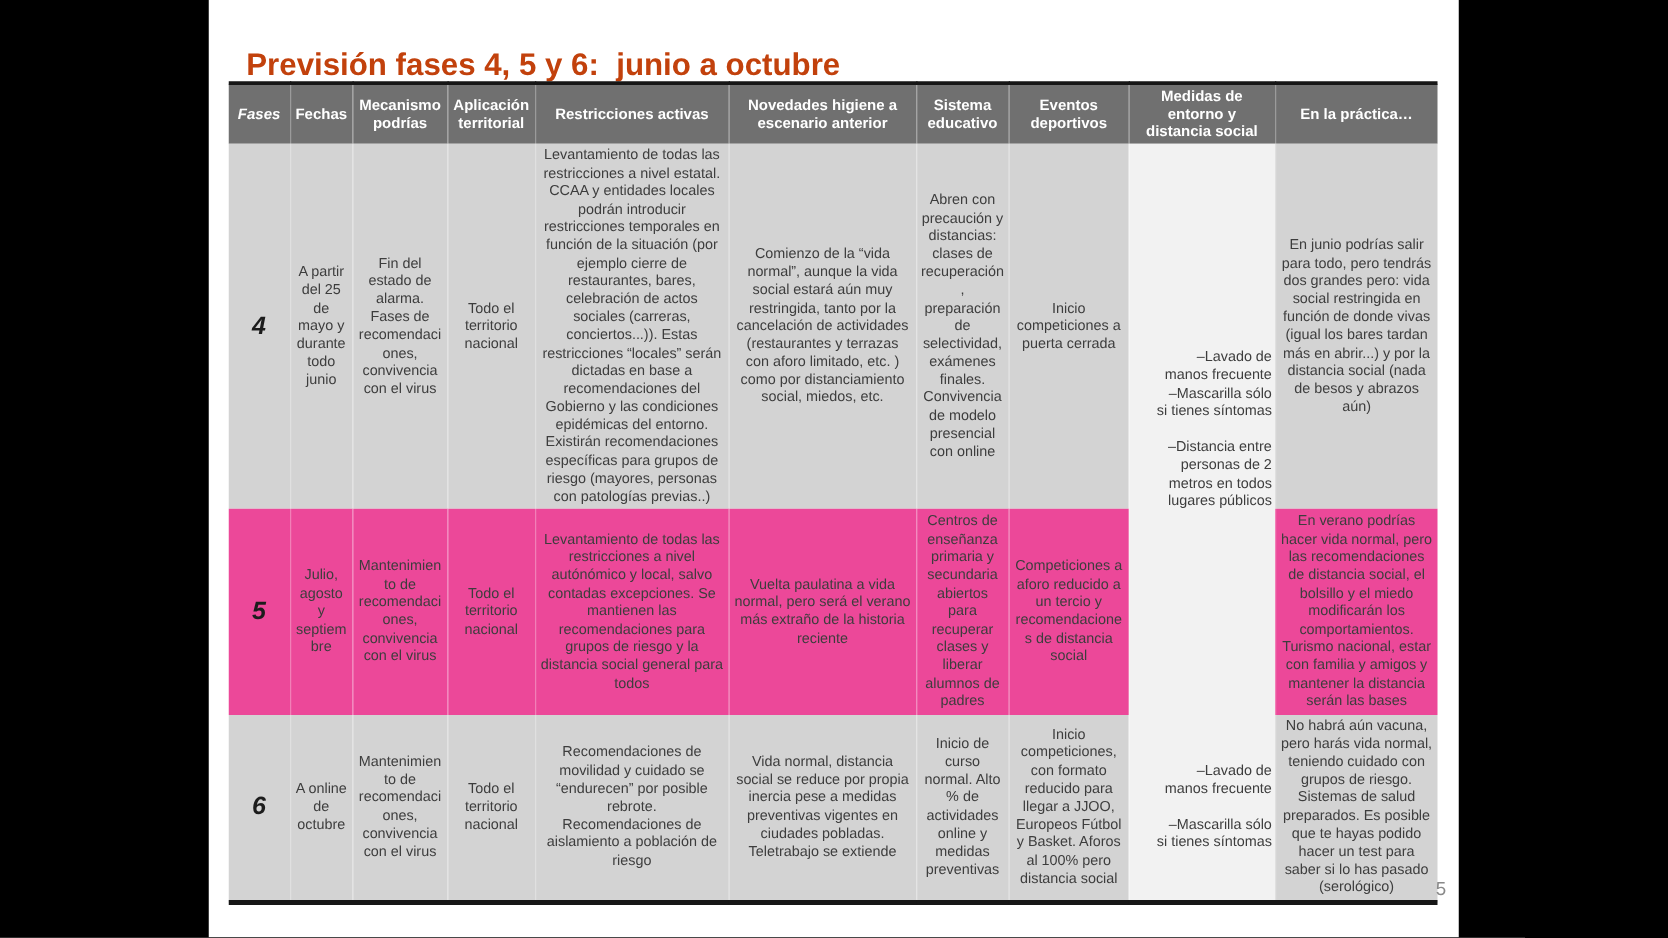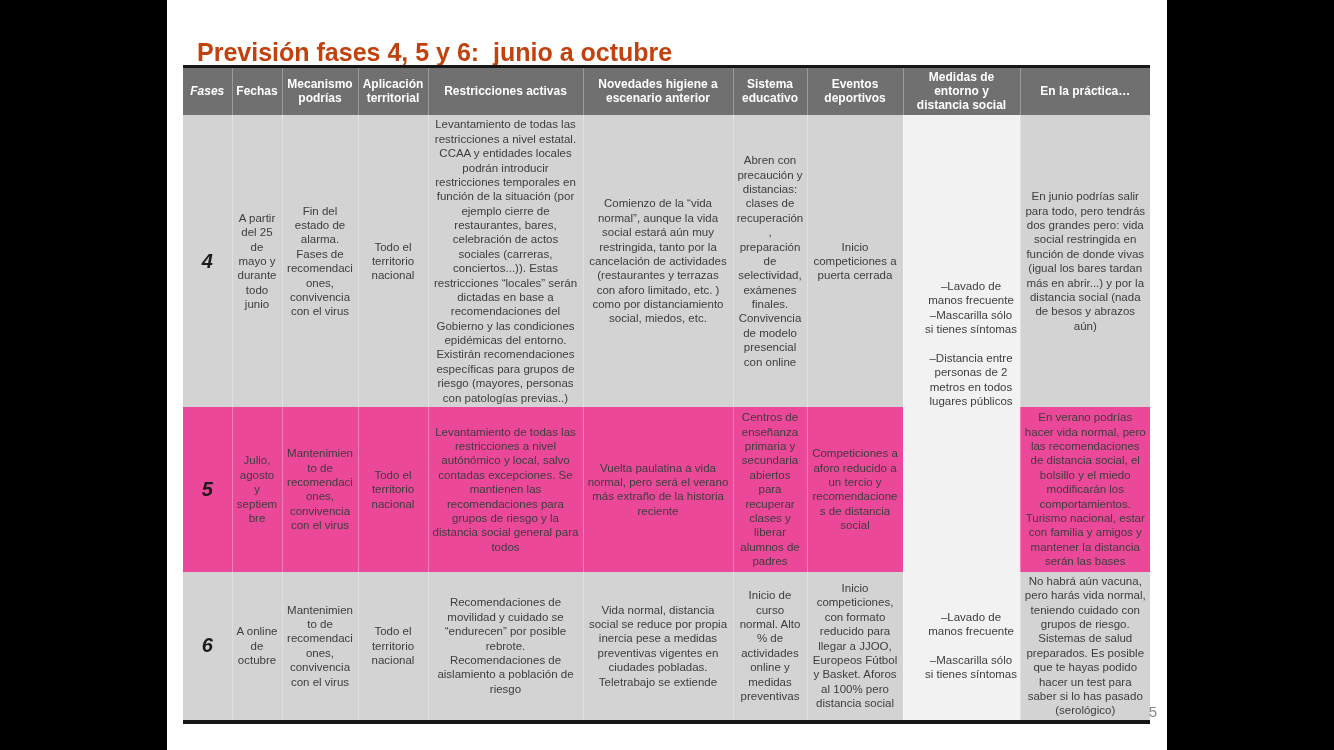--- a/index.html
+++ b/index.html
@@ -39,21 +39,21 @@
     border-left:1px solid rgba(255,255,255,0.30);
   }
   table.phases td:first-child{border-left:none;}
   tr.r-light td{background:#d3d3d3;}
   tr.r-dark td{background:#ec4899;}
   table.phases td.c-fase{
     font-size:20px;font-weight:bold;font-style:italic;color:#1c1c1c;
   }
   table.phases td.c-medidas{
     background:#f2f2f2 !important;
-    text-align:center;padding:2px 2px 2px 21px;
+    text-align:right;padding:2px 2px 2px 21px;
   }
   .row4{height:288px;}
   .row5{height:165px;}
   .row6{height:149px;}
   .page-number{
     position:absolute;right:10px;top:703px;
     font-size:15px;color:#898989;
   }
 </style>
 </head>

